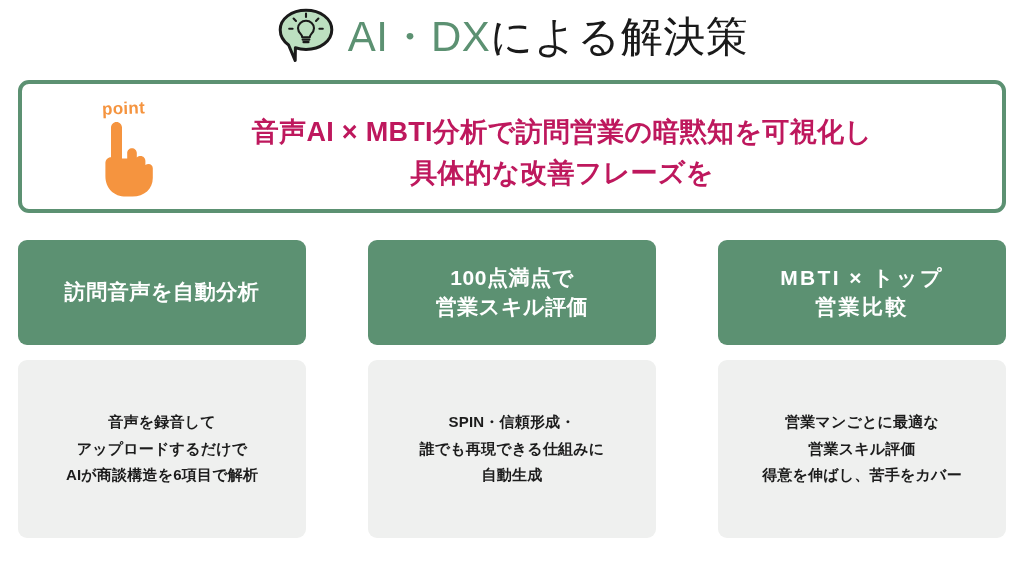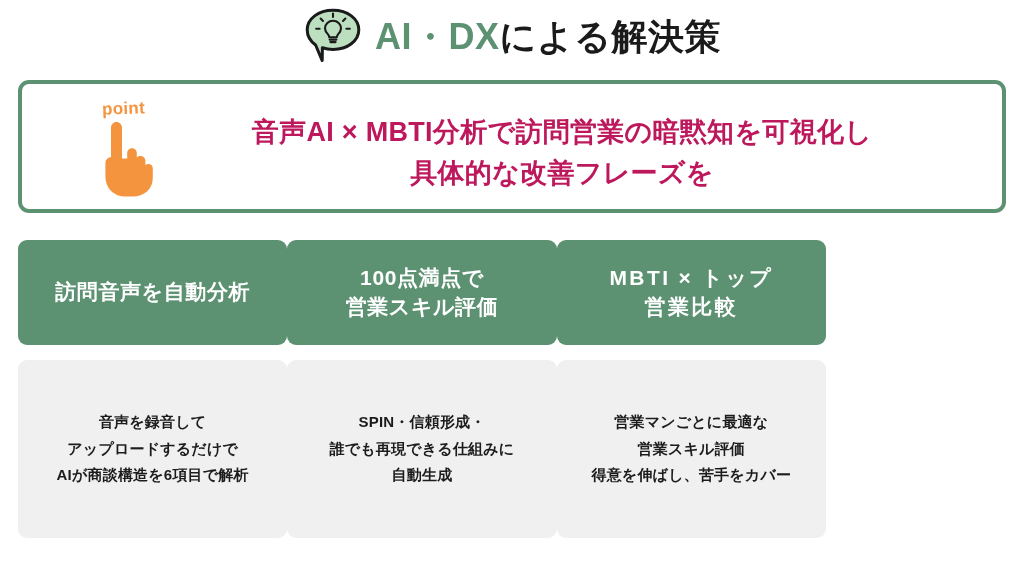--- a/index.html
+++ b/index.html
@@ -29,22 +29,22 @@
     gap: 10px;
   }
   .bulb-bubble {
     width: 62px;
     height: 58px;
     flex: 0 0 auto;
     display: block;
     margin-top: -2px;
   }
   .title-text {
-    font-size: 36px;
-    font-weight: bold;
+    font-size: 42px;
+    font-weight: normal;
     letter-spacing: 0.5px;
     color: #1a1a1a;
     white-space: nowrap;
     line-height: 1;
   }
   .title-accent {
     color: #5C9172;
   }
 
   
@@ -95,21 +95,21 @@
     line-height: 1.52;
     letter-spacing: 0.3px;
   }
   .point-copy .ln { display: block; }
 
   
   .cards {
     position: absolute;
     left: 18px;
     top: 240px;
-    width: 808px;
+    width: 988px;
     height: 300px;
     display: flex;
     justify-content: space-between;
   }
   .card {
     width: 288px;
     display: flex;
     flex-direction: column;
   }
   .card-head {

